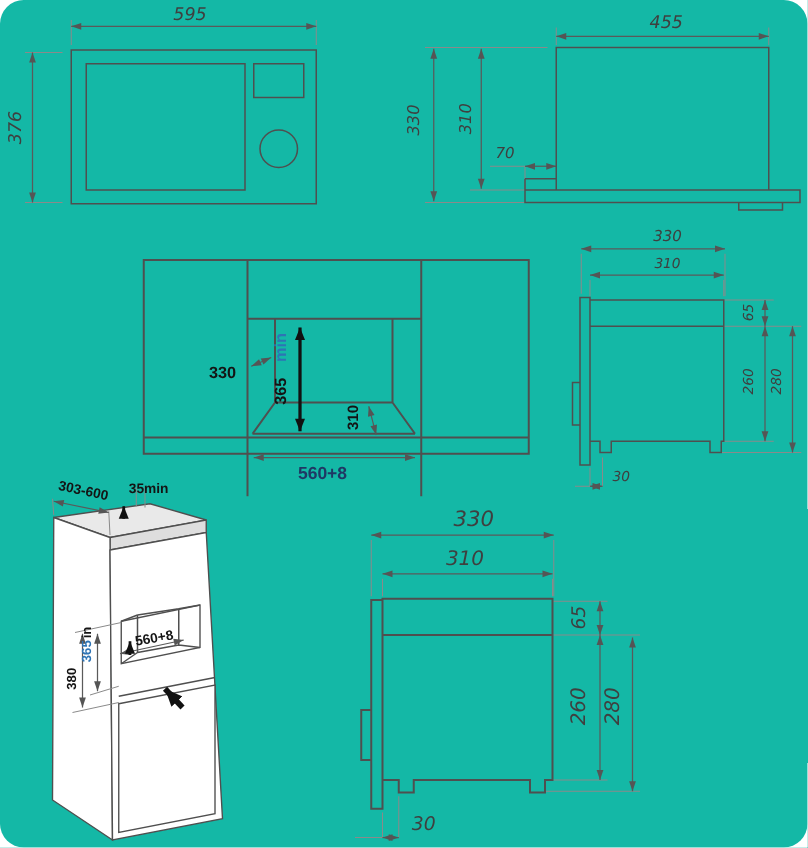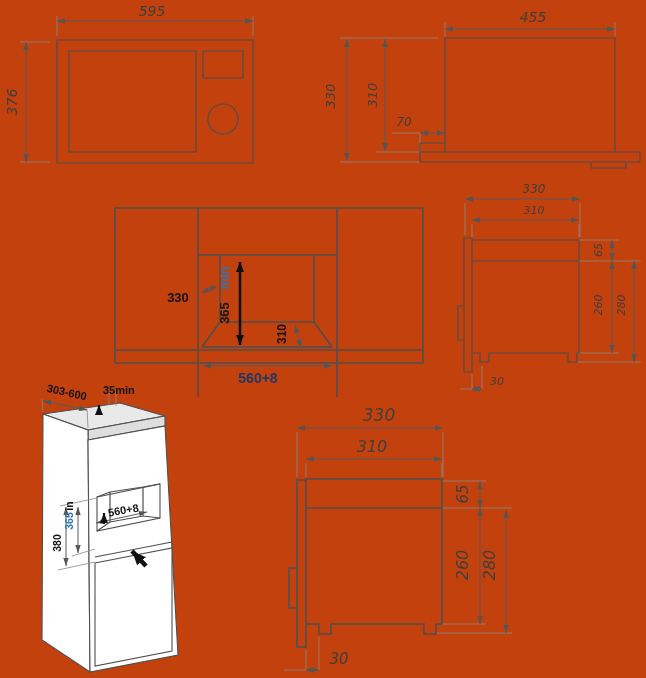--- a/index.html
+++ b/index.html
@@ -1,16 +1,16 @@
 <!DOCTYPE html>
 <html><head>
 <meta charset="utf-8">
 <style>
   html,body{margin:0;padding:0;background:#fff;}
-  .stage{position:relative;width:646px;height:678px;background:#c2410c;overflow:hidden;}
+  .stage{position:relative;width:646px;height:678px;background:#14b8a6;overflow:hidden;border-radius:19px;}
   svg{display:block;}
   .cad{font-family:"DejaVu Sans",sans-serif;font-style:italic;fill:#3f3f3f;}
   .bold{font-family:"Liberation Sans",sans-serif;font-weight:bold;fill:#141414;}
   .navy{fill:#1F3864;}
   .blue{fill:#2E74B5;}
   .obj{stroke:#4f4f4f;fill:none;stroke-width:1.2;stroke-linejoin:miter;}
   .obj2{stroke:#4f4f4f;fill:none;stroke-width:1.6;}
   .dim{stroke:#5a5a5a;stroke-width:1;fill:none;}
   .thin{stroke:#5a5a5a;stroke-width:0.9;fill:none;}
   .ext{stroke:#8a8a8a;stroke-width:0.8;fill:none;}

